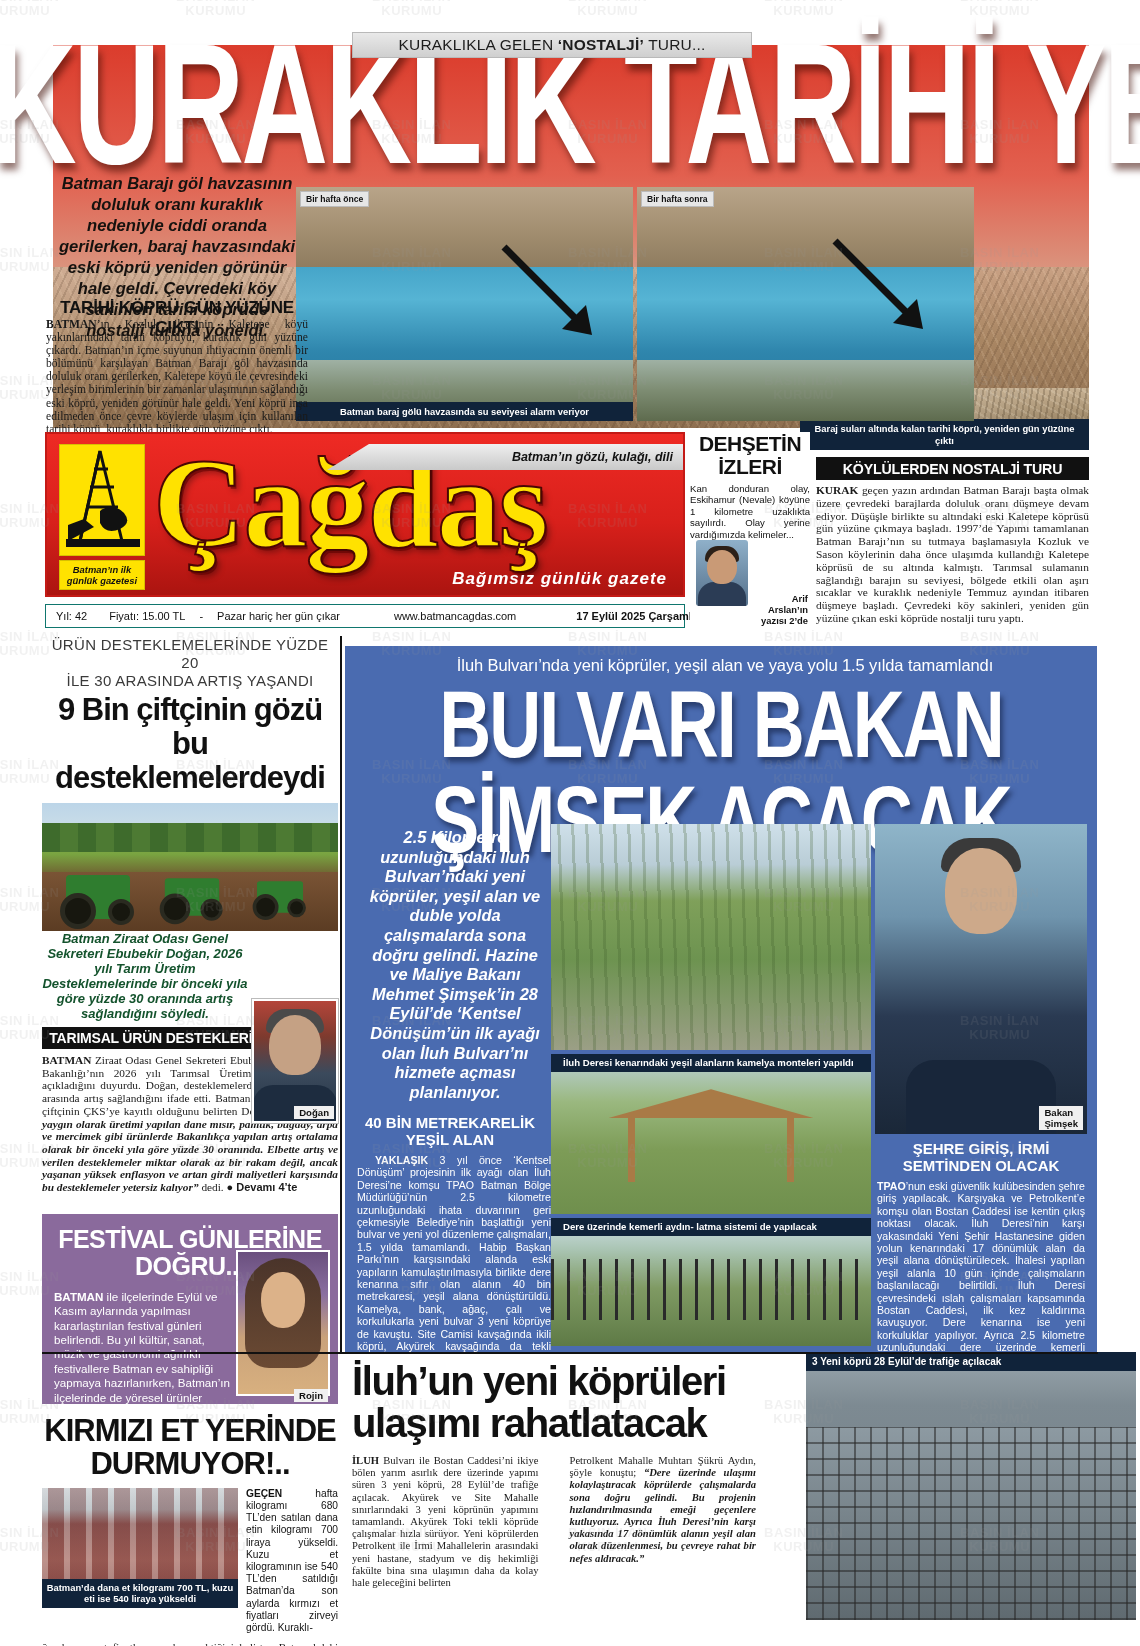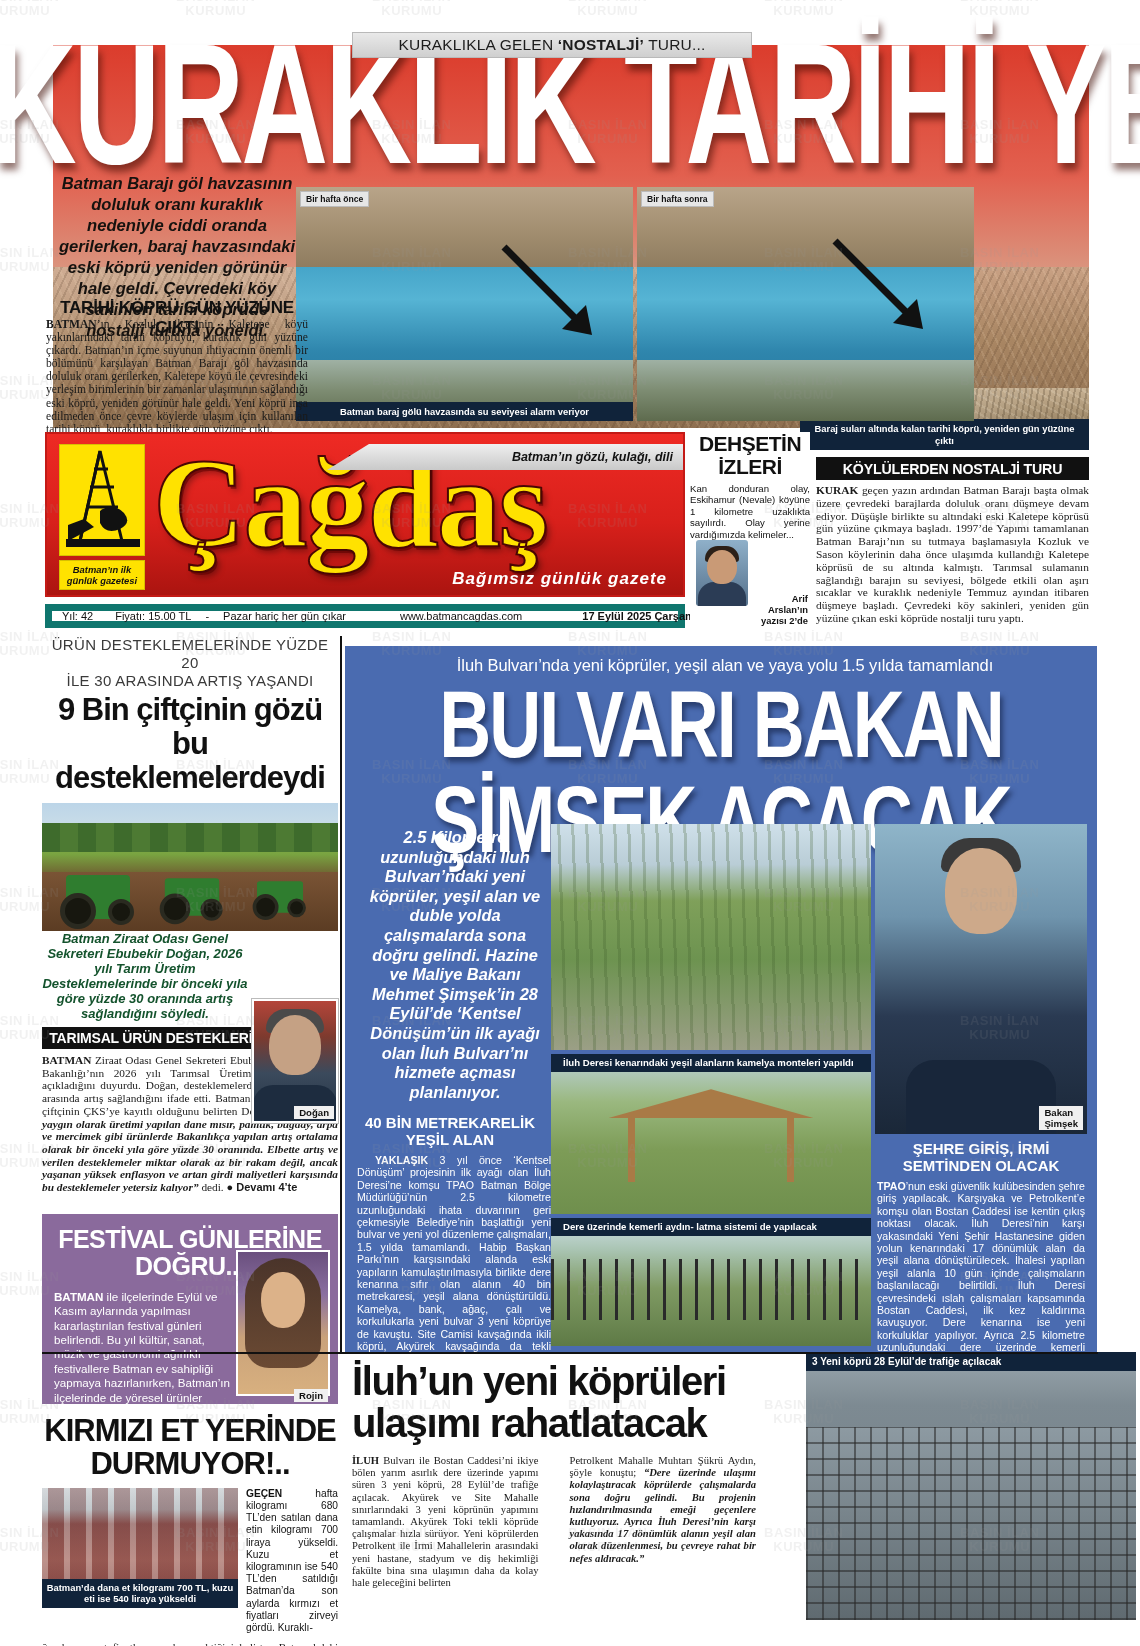--- a/index.html
+++ b/index.html
@@ -177,21 +177,21 @@
     font-size:12.5px; font-weight:bold; font-style:italic; color:#111;
     padding-right:10px;
   }
   .subslogan {
     position:absolute; right:16px; bottom:6px; z-index:5;
     font-size:17px; font-style:italic; font-weight:bold; color:#ffffff;
     letter-spacing:1px;
   }
   .info-bar {
     position:absolute; left:45px; top:604px; width:640px; height:24px;
-    border:7px solid #0f766e; background:#fff; z-index:15;
+    border:1px solid #0f766e; background:#fff; z-index:15;
     display:flex; align-items:center;
     font-size:11px; color:#111;
   }
   .info-bar div { white-space:nowrap; }
   .ib1{ padding-left:10px; } .ib2{ padding-left:22px; }
   .ib3{ padding-left:14px; } .ib4{ padding-left:54px; }
   .ib5{ padding-left:60px; font-weight:bold; }
   .ib6{ padding-left:40px; }
 
   

